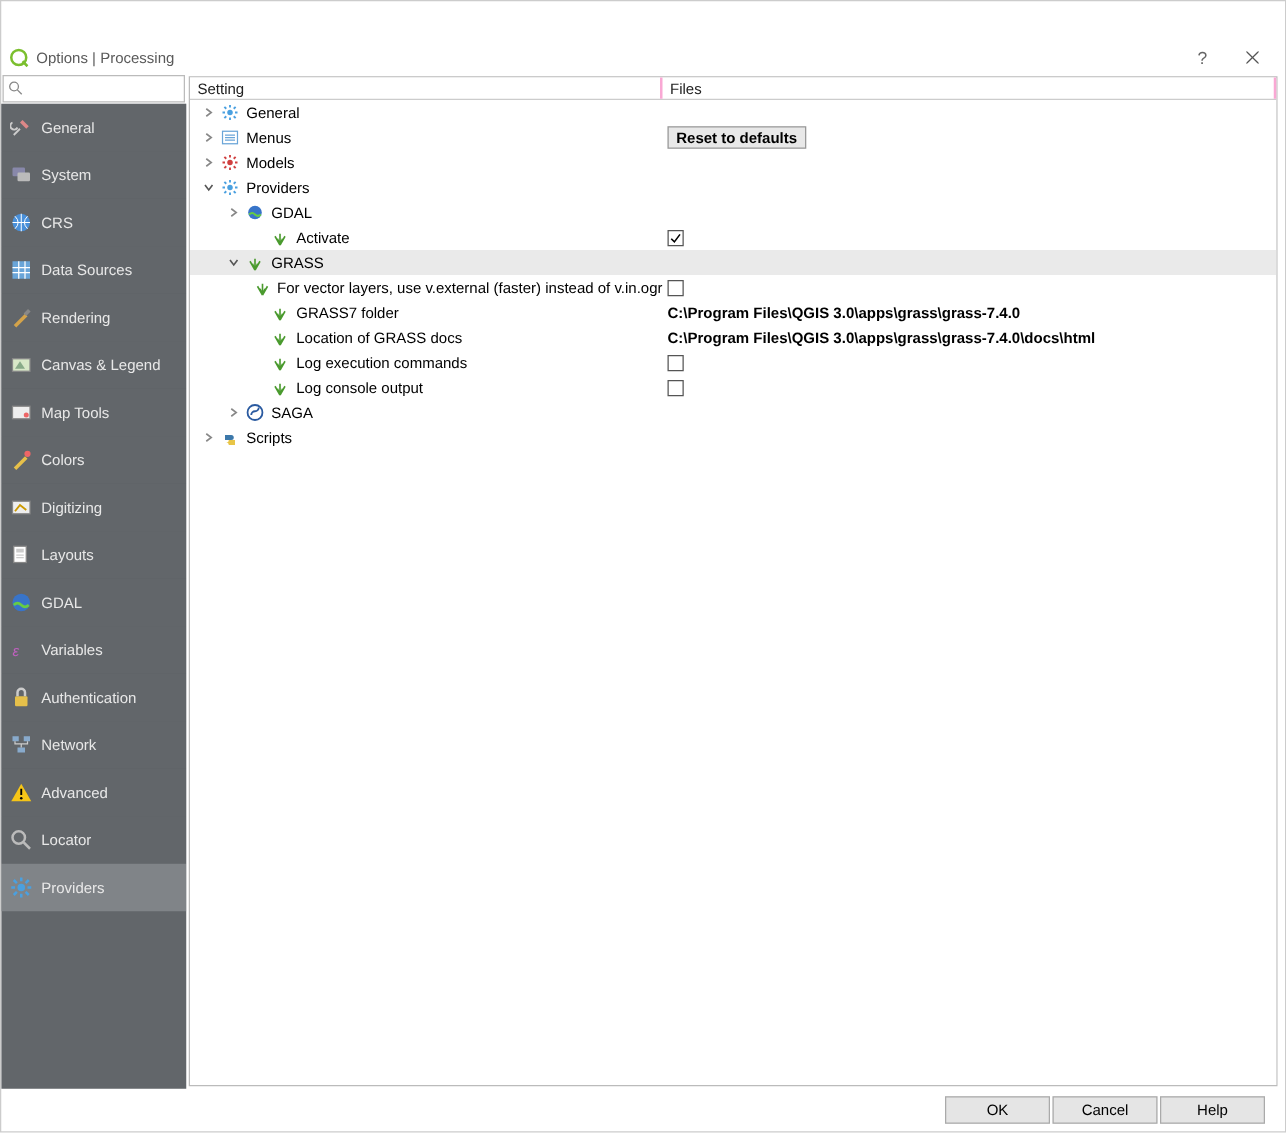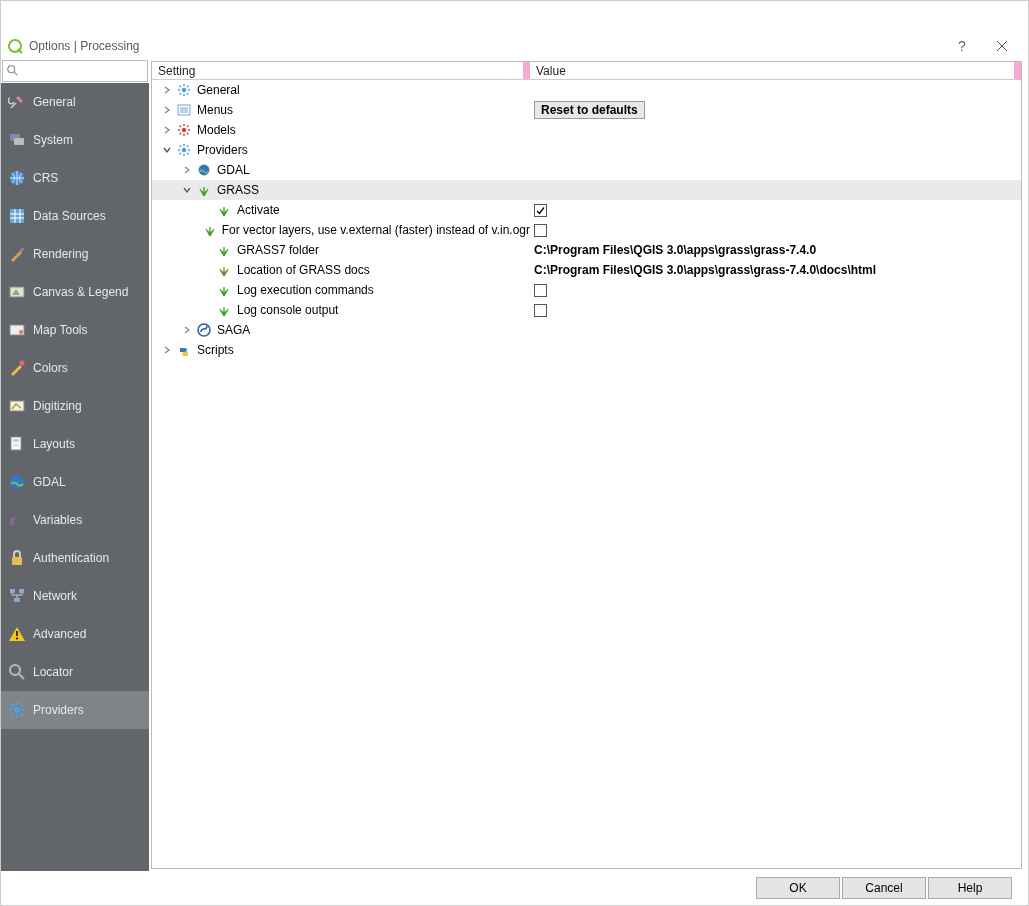--- a/index.html
+++ b/index.html
@@ -26,21 +26,21 @@
   .sidebar { flex:1; background:#62666a; overflow:auto; }
   .sideitem { height:38px; display:flex; align-items:center; padding-left:6px; color:#e8e8e8; cursor:default; background:#62666a; }
   .sideitem.selected { background:#808488; }
   .sideitem .sicon { width:20px; height:20px; margin-right:6px; display:flex; align-items:center; justify-content:center; }
   .sideitem .sicon svg { width:18px; height:18px; }
   .sideitem span.lbl { font-size:12px; }
 
   
   .main { flex:1; display:flex; flex-direction:column; border:1px solid #bbb; margin:2px 6px 2px 2px; min-width:0; }
   .colheaders { display:flex; height:18px; border-bottom:1px solid #ccc; background:#fff; }
-  .colh { padding:2px 6px; border-right:7px solid #f9a8d4; color:#222; }
+  .colh { padding:2px 6px; border-right:2px solid #f9a8d4; color:#222; }
   .colh.setting { flex: 0 0 378px; }
   .colh.value { flex:1; }
 
   .tree { flex:1; overflow:auto; background:#fff; }
   .row { display:flex; align-items:center; height:20px; }
   .row .cell { display:flex; align-items:center; }
   .row .cell.setting { flex:0 0 378px; overflow:hidden; white-space:nowrap; }
   .row .cell.value { flex:1; padding-left:4px;font-weight:bold; }
   .indent { display:inline-block; height:1px; }
   .chev { width:14px; height:14px; display:flex; align-items:center; justify-content:center; margin-right:2px; }
@@ -262,21 +262,21 @@
             </svg>
           </span>
           <span class="lbl">Providers</span>
         </div>
       </div>
   </div>
 
   <div class="main">
     <div class="colheaders">
       <div class="colh setting">Setting</div>
-      <div class="colh value">Value</div>
+      <div class="colh value">Files</div>
     </div>
     <div class="tree" id="tree">
         <div class="row">
           <div class="cell setting">
             <span class="indent" style="width:8px"></span>
             <span class="chev">
               <svg viewBox="0 0 8 8">
                 <polyline points="2,1 6,4 2,7" fill="none" stroke="#888" stroke-width="1.3"></polyline>
               </svg>
             </span>
@@ -386,55 +386,55 @@
             <span class="rowicon">
               <svg viewBox="0 0 18 18">
                 <circle cx="9" cy="9" r="7" fill="#3874c9"></circle>
                 <path d="M3 11 q3 -3 6 0 t6 0" stroke="#6c4" fill="none" stroke-width="2"></path>
               </svg>
             </span>
             <span>GDAL</span>
           </div>
           <div class="cell value"></div>
         </div>
-        <div class="row sel">
-          <div class="cell setting">
-            <span class="indent" style="width:28px"></span>
-            <span class="chev">
-              <svg viewBox="0 0 8 8">
-                <polyline points="1,2 4,6 7,2" fill="none" stroke="#555" stroke-width="1.3"></polyline>
-              </svg>
-            </span>
-            <span class="rowicon">
-              <svg viewBox="0 0 14 14">
-                <path d="M7 13 L7 4 M7 13 L3 6 M7 13 L11 6 M7 13 L5 8 M7 13 L9 8" stroke="#4a9a2e" stroke-width="1.3" fill="none"></path>
-              </svg>
-            </span>
-            <span>GRASS</span>
-          </div>
-          <div class="cell value"></div>
-        </div>
         <div class="row">
           <div class="cell setting">
             <span class="indent" style="width:48px"></span>
             <span class="chev blank"></span>
             <span class="rowicon">
               <svg viewBox="0 0 14 14">
                 <path d="M7 13 L7 4 M7 13 L3 6 M7 13 L11 6 M7 13 L5 8 M7 13 L9 8" stroke="#4a9a2e" stroke-width="1.3" fill="none"></path>
               </svg>
             </span>
             <span>Activate</span>
           </div>
           <div class="cell value">
             <span class="chk checked">
               <svg viewBox="0 0 9 9">
                 <polyline points="1,5 3.5,7.5 8,1.5" fill="none" stroke="#000" stroke-width="1.3"></polyline>
               </svg>
             </span>
           </div>
+        </div>
+        <div class="row sel">
+          <div class="cell setting">
+            <span class="indent" style="width:28px"></span>
+            <span class="chev">
+              <svg viewBox="0 0 8 8">
+                <polyline points="1,2 4,6 7,2" fill="none" stroke="#555" stroke-width="1.3"></polyline>
+              </svg>
+            </span>
+            <span class="rowicon">
+              <svg viewBox="0 0 14 14">
+                <path d="M7 13 L7 4 M7 13 L3 6 M7 13 L11 6 M7 13 L5 8 M7 13 L9 8" stroke="#4a9a2e" stroke-width="1.3" fill="none"></path>
+              </svg>
+            </span>
+            <span>GRASS</span>
+          </div>
+          <div class="cell value"></div>
         </div>
         <div class="row">
           <div class="cell setting">
             <span class="indent" style="width:48px"></span>
             <span class="chev blank"></span>
             <span class="rowicon">
               <svg viewBox="0 0 14 14">
                 <path d="M7 13 L7 4 M7 13 L3 6 M7 13 L11 6 M7 13 L5 8 M7 13 L9 8" stroke="#4a9a2e" stroke-width="1.3" fill="none"></path>
               </svg>
             </span>

